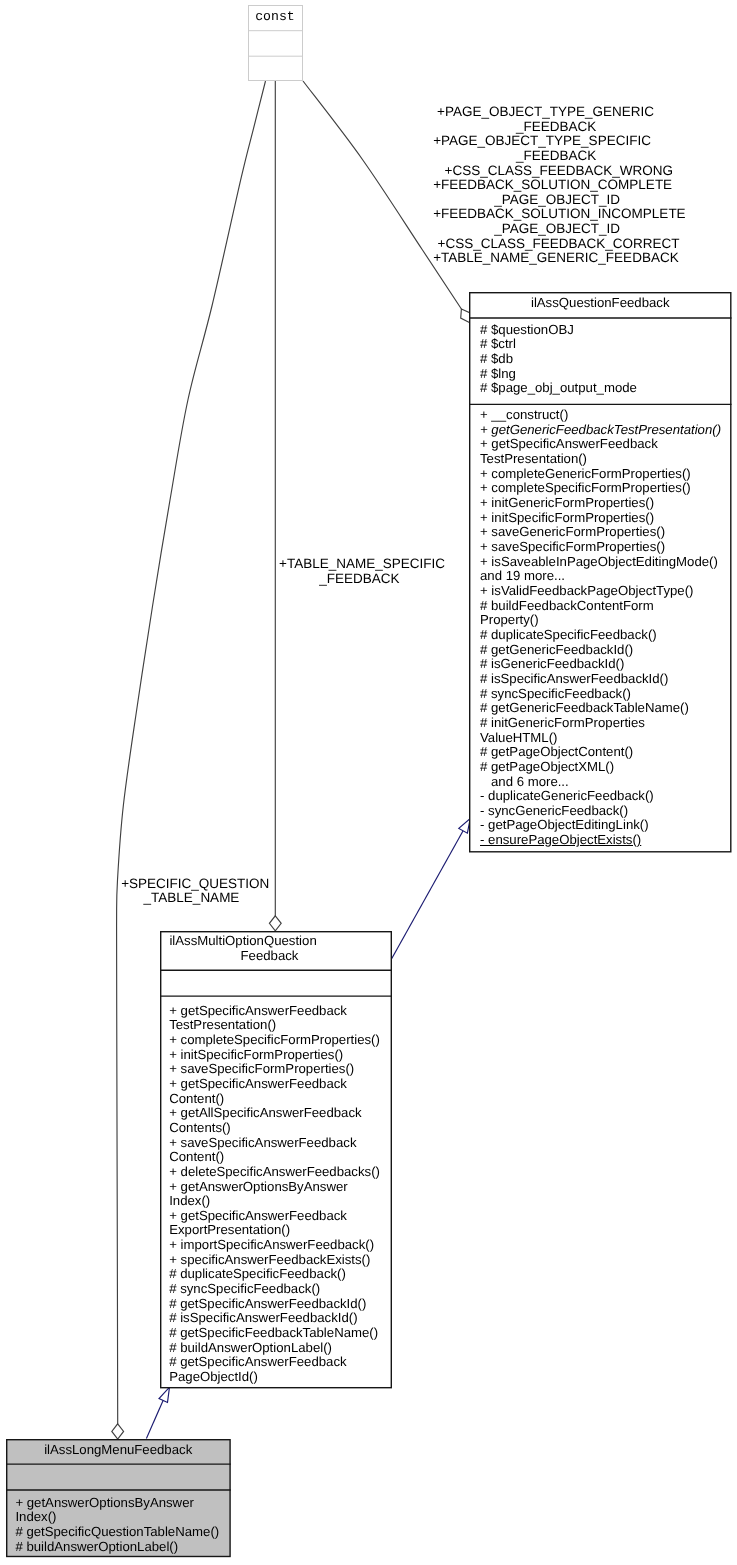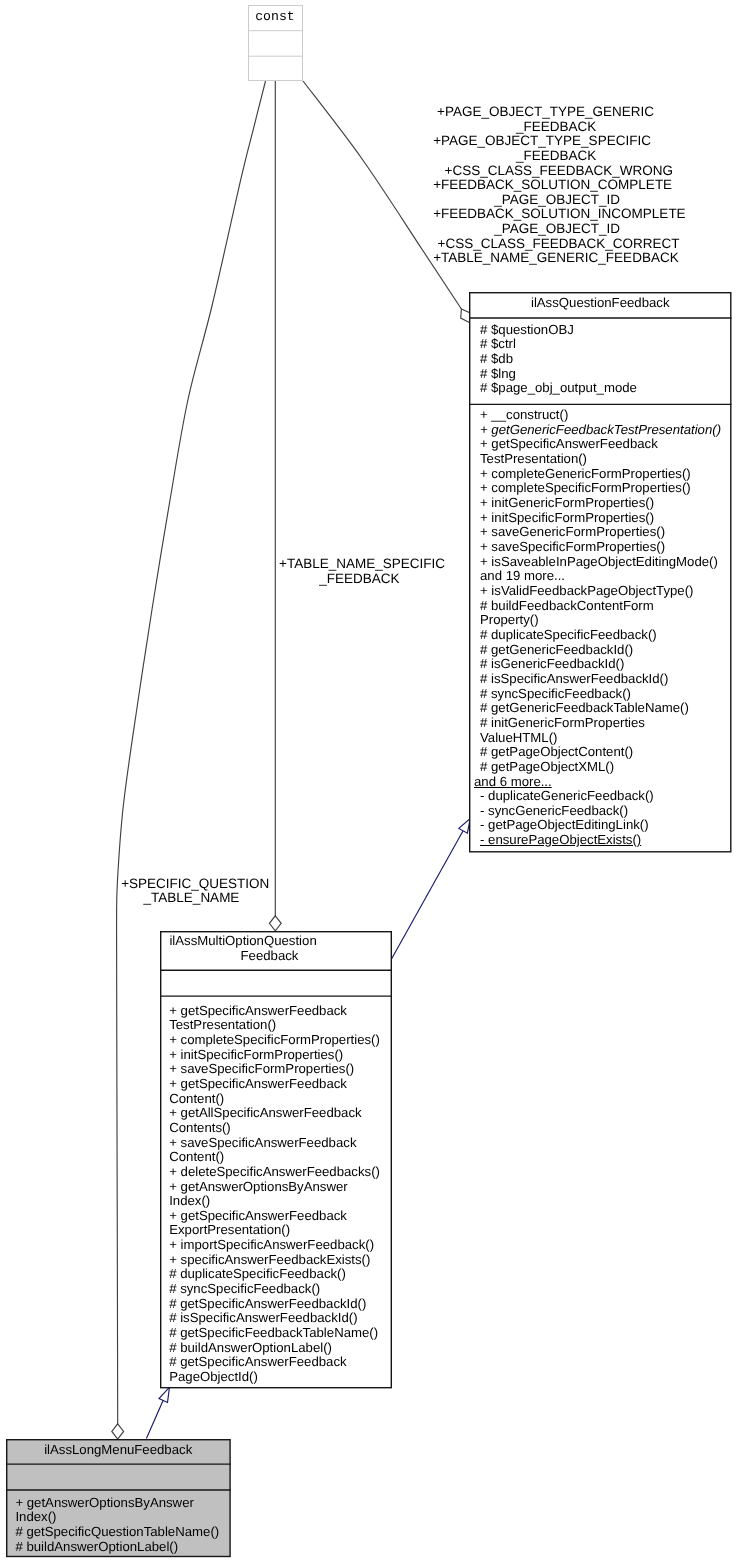--- a/index.html
+++ b/index.html
@@ -84,21 +84,21 @@
     <div class="ln" style="top:335.9px;left:11.0px;"># duplicateSpecificFeedback()</div>
     <div class="ln" style="top:350.56px;left:11.0px;"># getGenericFeedbackId()</div>
     <div class="ln" style="top:365.22px;left:11.0px;"># isGenericFeedbackId()</div>
     <div class="ln" style="top:379.88px;left:11.0px;"># isSpecificAnswerFeedbackId()</div>
     <div class="ln" style="top:394.54px;left:11.0px;"># syncSpecificFeedback()</div>
     <div class="ln" style="top:409.2px;left:11.0px;"># getGenericFeedbackTableName()</div>
     <div class="ln" style="top:423.86px;left:11.0px;"># initGenericFormProperties</div>
     <div class="ln" style="top:438.52px;left:11.0px;">ValueHTML()</div>
     <div class="ln" style="top:453.18px;left:11.0px;"># getPageObjectContent()</div>
     <div class="ln" style="top:467.84000000000003px;left:11.0px;"># getPageObjectXML()</div>
-    <div class="ln" style="top:482.5px;left:5px;text-decoration:underline;">and 6 more...</div>
+    <div class="ln" style="top:482.5px;left:22px;">and 6 more...</div>
     <div class="ln" style="top:497.16px;left:11.0px;">- duplicateGenericFeedback()</div>
     <div class="ln" style="top:511.82px;left:11.0px;">- syncGenericFeedback()</div>
     <div class="ln" style="top:526.48px;left:11.0px;">- getPageObjectEditingLink()</div>
     <div class="ln" style="top:541.14px;left:11.0px;text-decoration:underline;">- ensurePageObjectExists()</div>
   </div>
 </div>
 <div class="node " style="left:159.5px;top:930.8px;width:220px;height:457.4px;">
   <svg class="frame" width="232.0" height="457.4" viewBox="0 0 232.0 457.4">
     <rect x="0.7" y="0.7" width="230.6" height="456.0" fill="#ffffff" stroke="#161616" stroke-width="1.4"></rect>
     <line x1="0" y1="39.2" x2="232.0" y2="39.2" stroke="#161616" stroke-width="1.4"></line>

